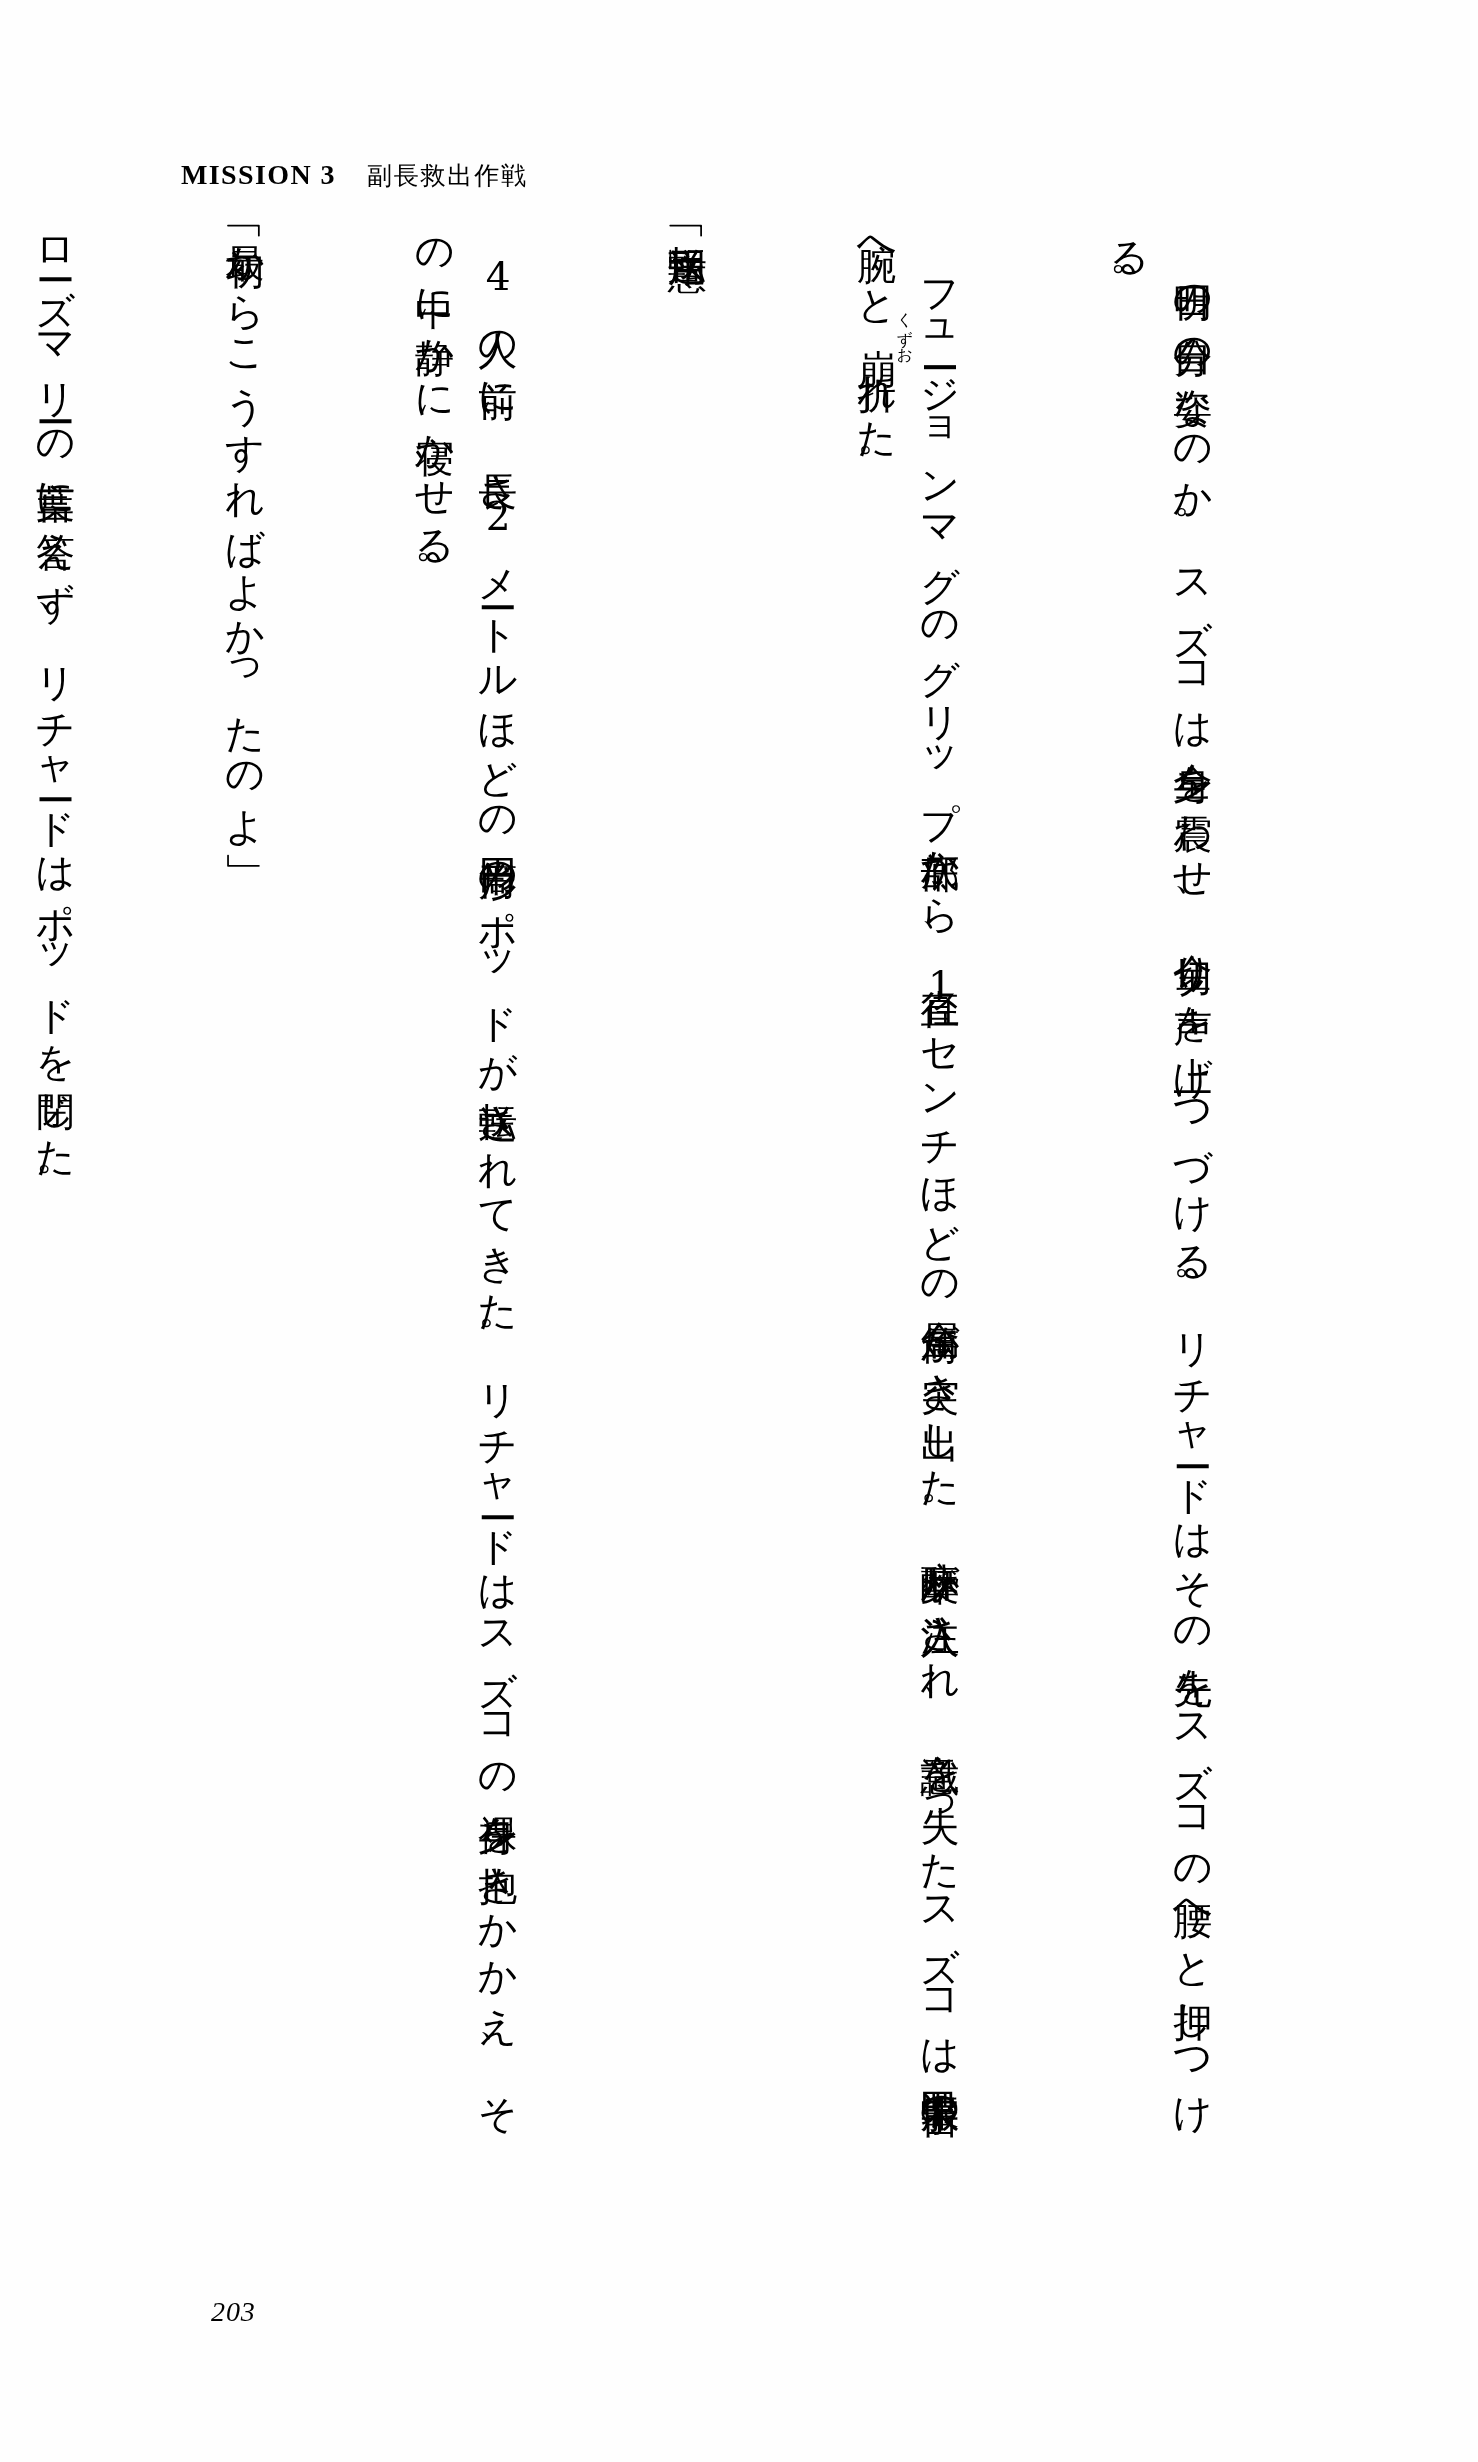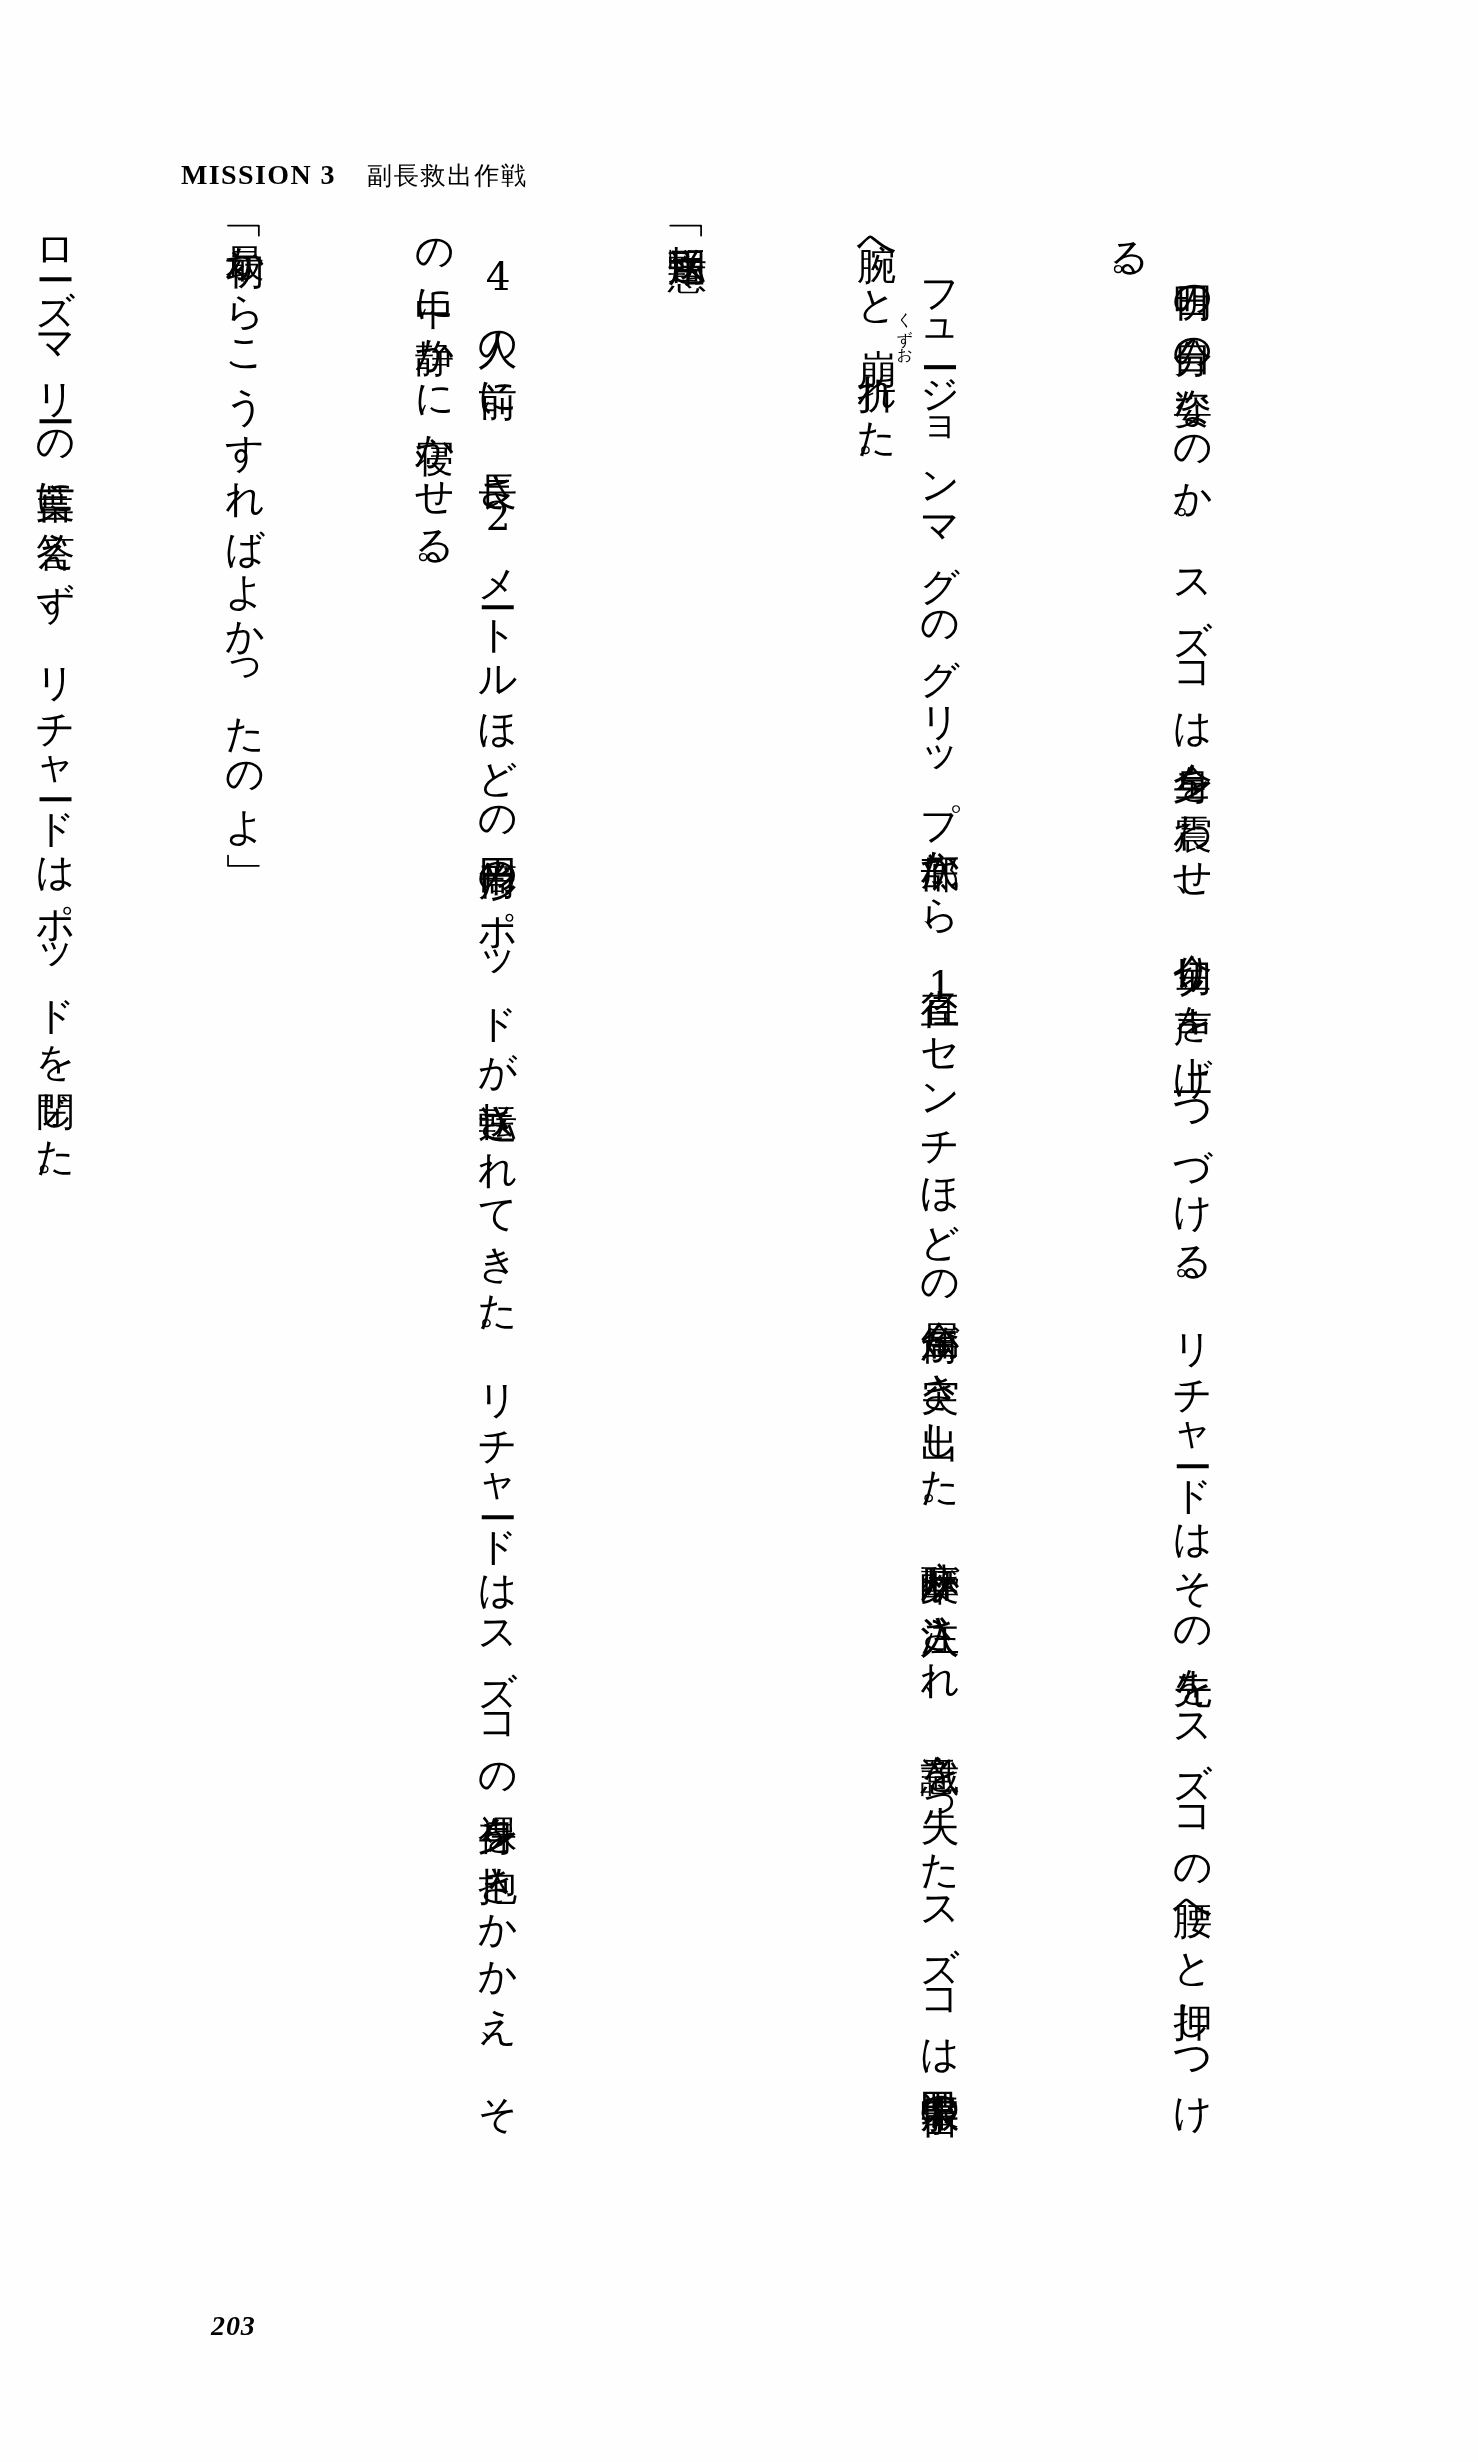--- a/index.html
+++ b/index.html
@@ -73,25 +73,25 @@
   rt {
     font-size: 15.7px;
     letter-spacing: 0;
     font-family: "DejaVu Serif", "Liberation Serif", serif;
   }
 
   
   .folio {
     position: absolute;
     left: 211px;
-    bottom: 120px;
+    bottom: 134px;
     font-family: "Liberation Serif", "DejaVu Serif", serif;
     font-style: italic;
     font-size: 28px;
-    font-weight: 700;
+    font-weight: 400;
     letter-spacing: 0.9px;
   }
 </style>
 </head>
 <body>
 
 <div class="page">
 
   <div class="runhead">
     <span class="mission">MISSION 3</span>

